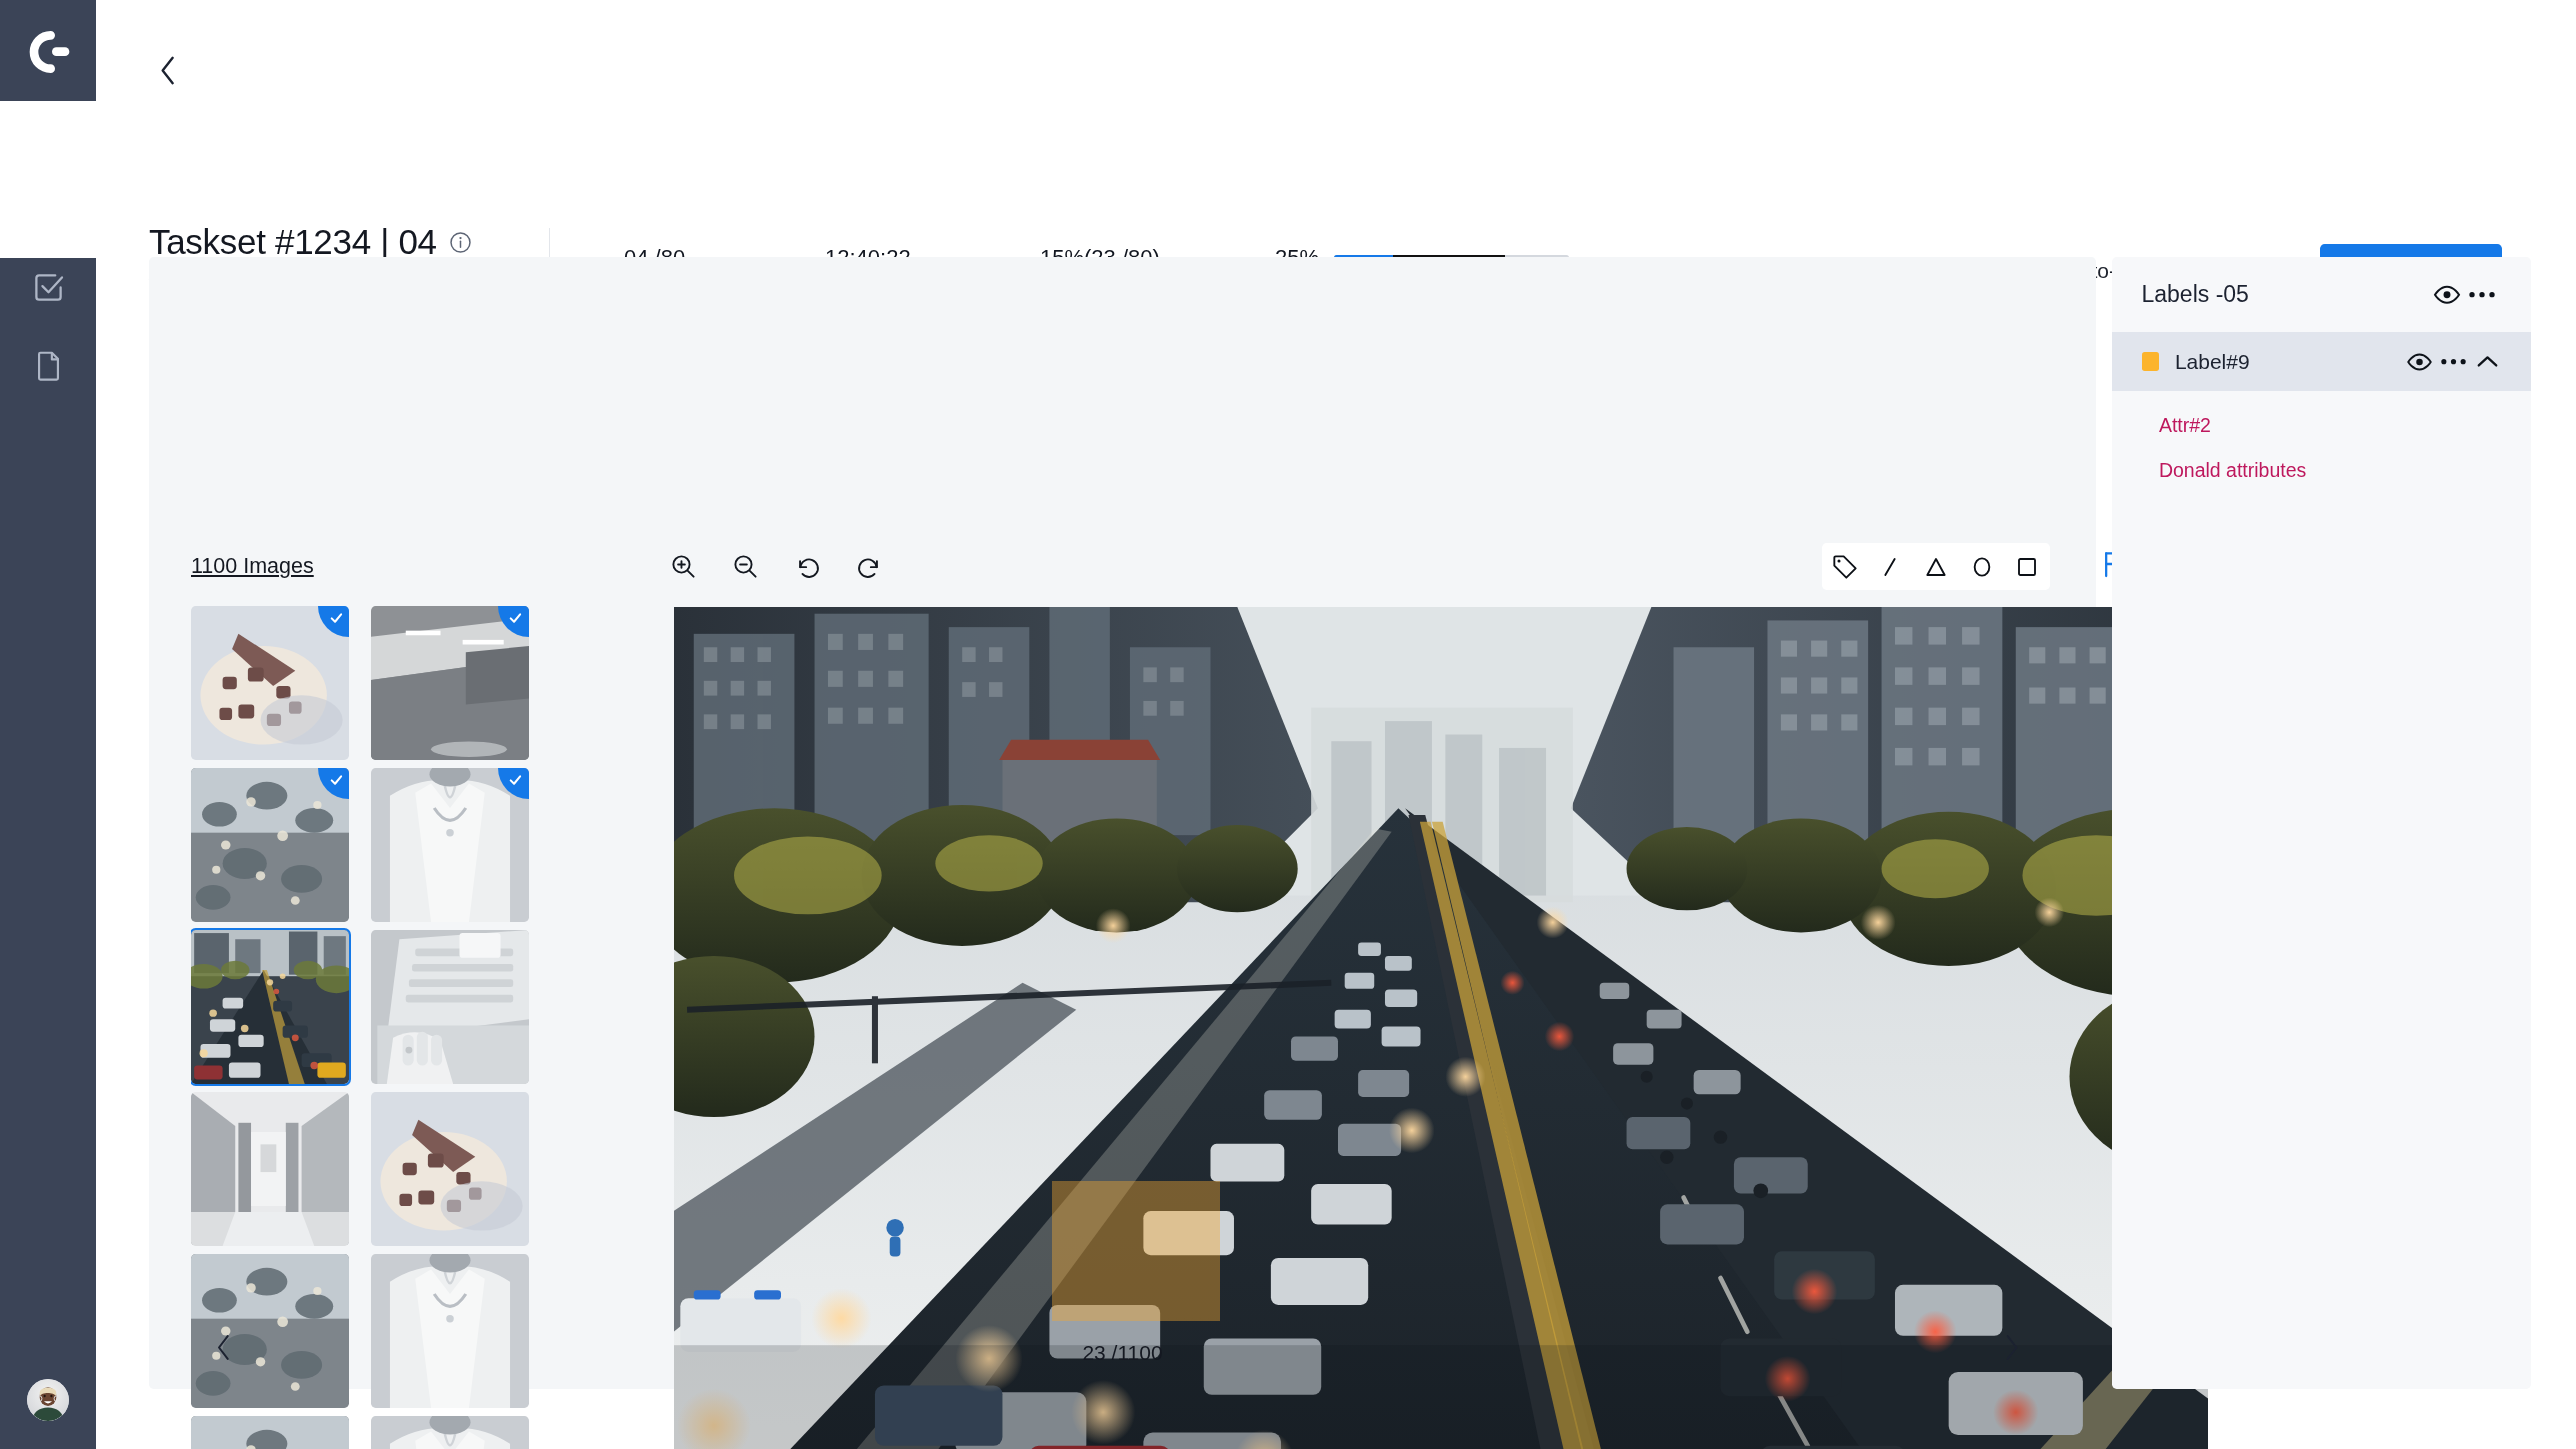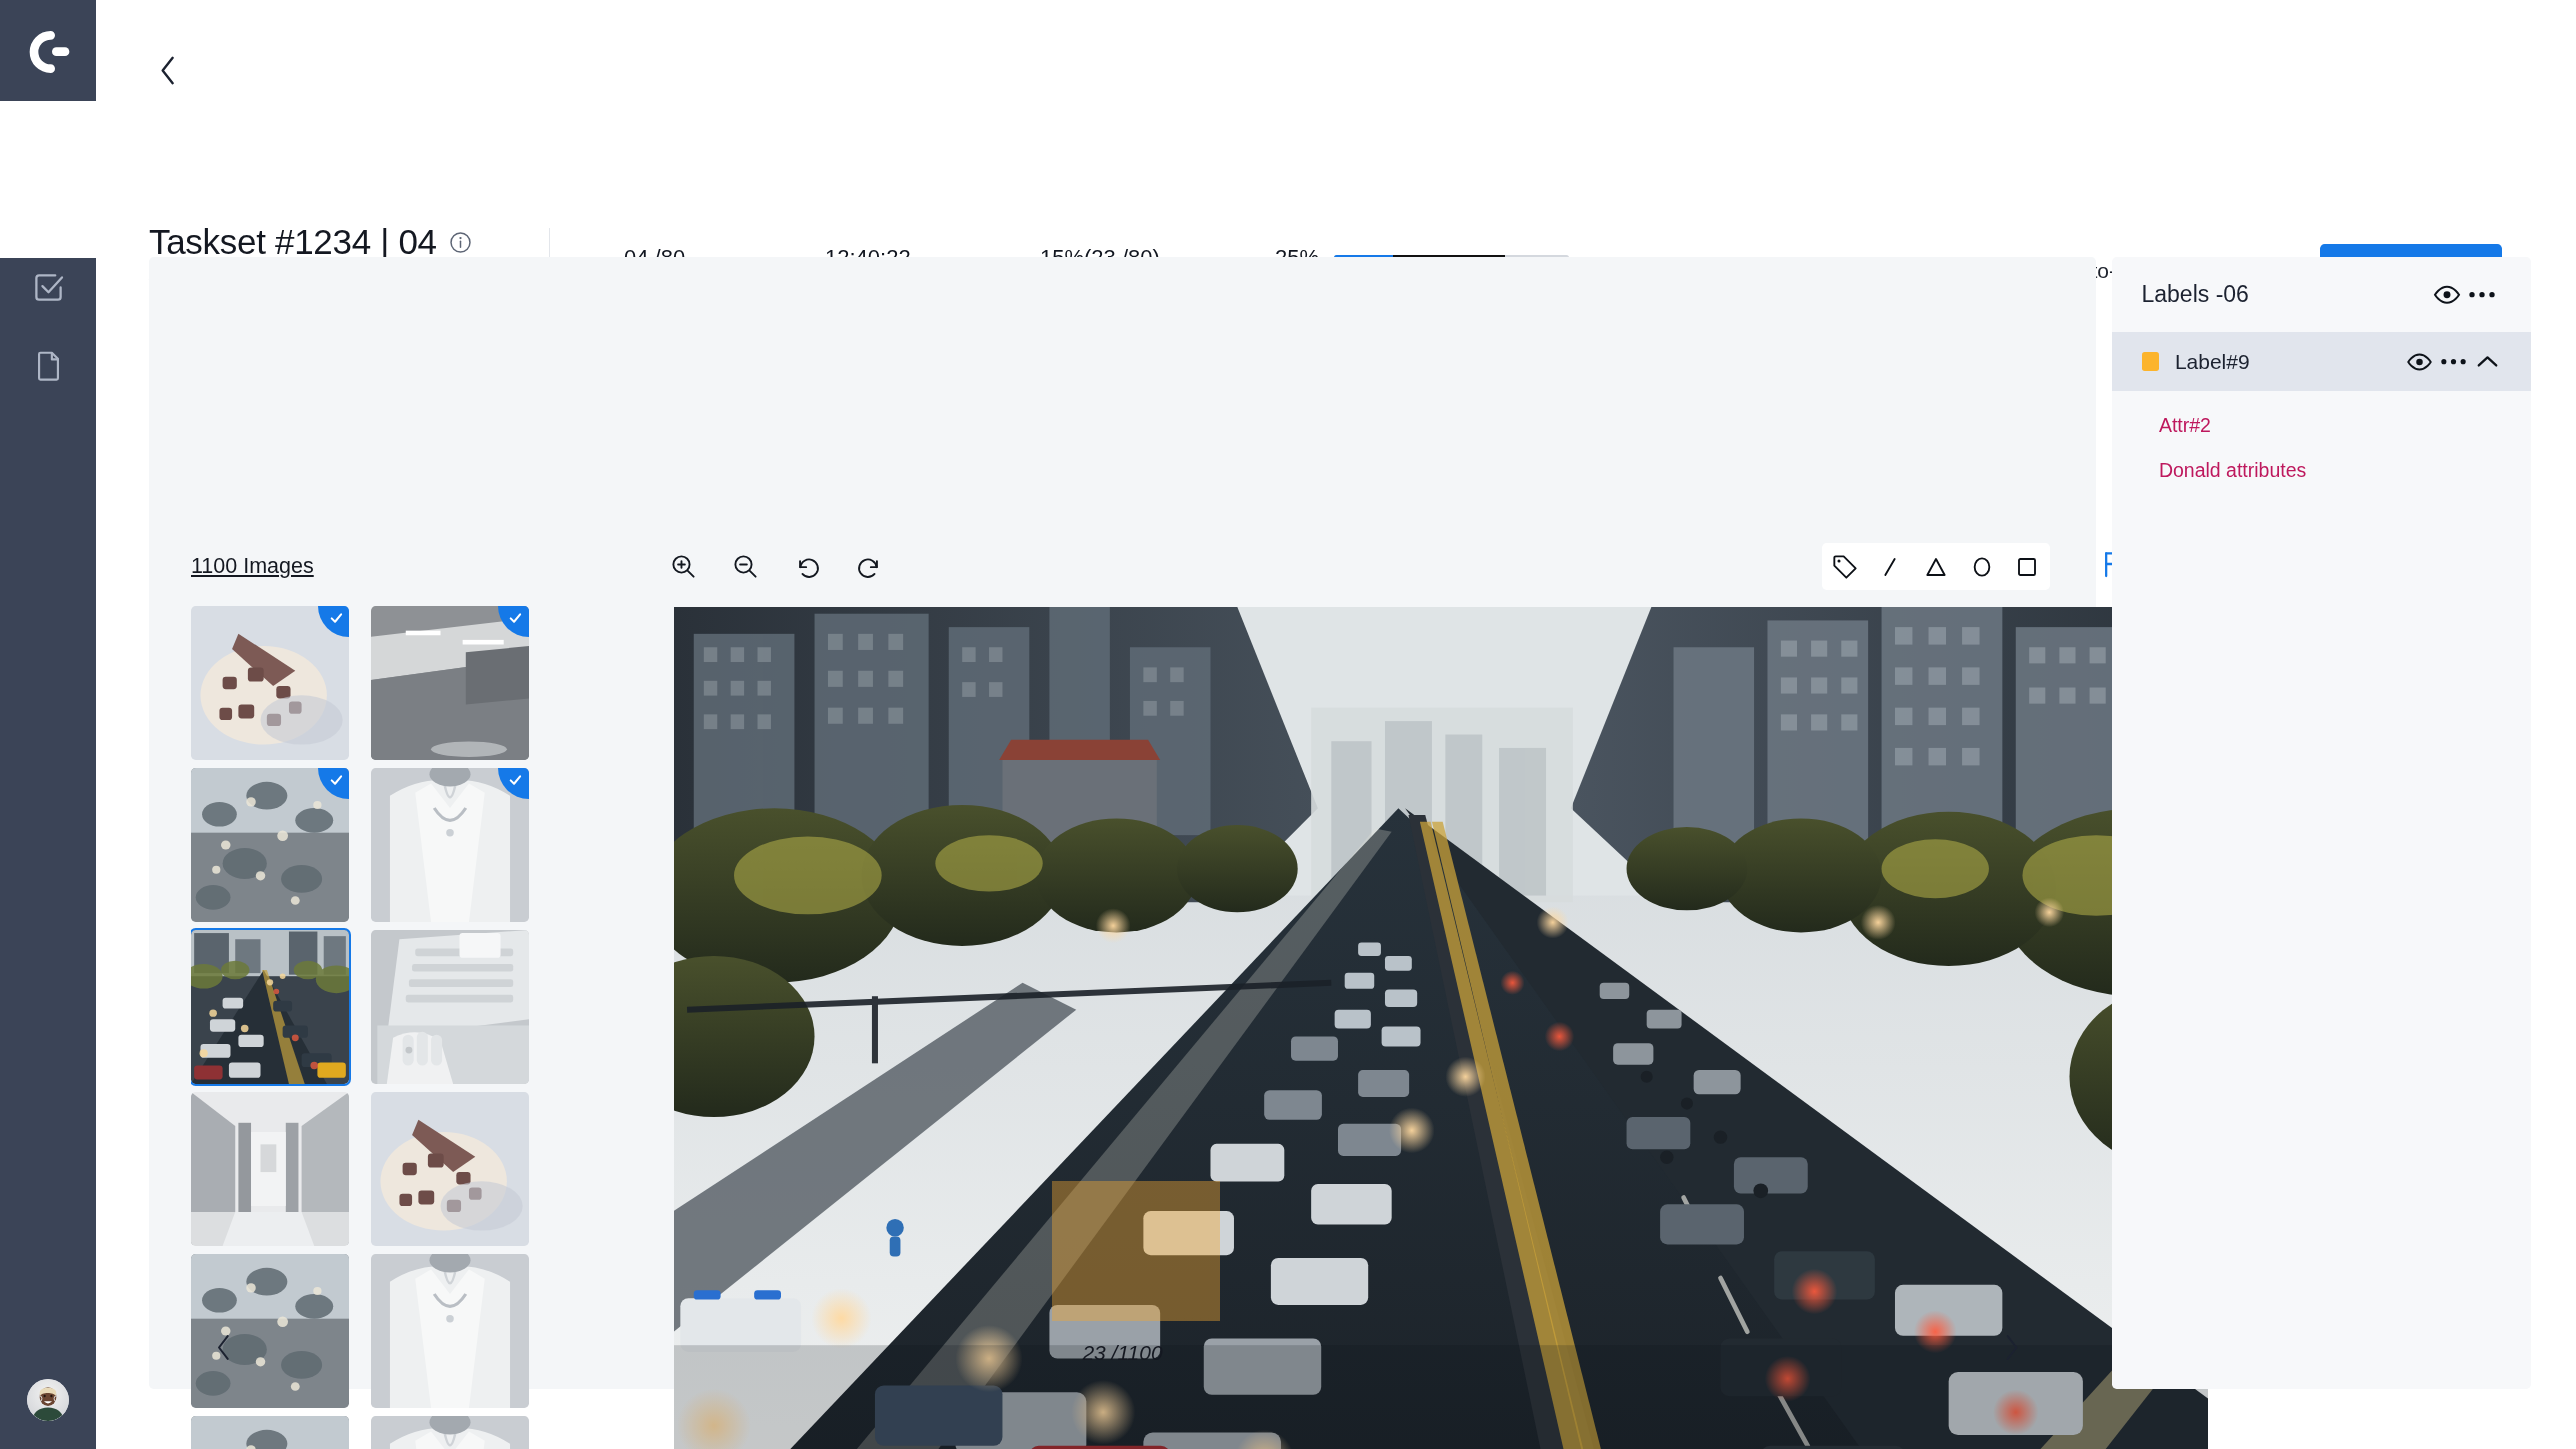--- a/index.html
+++ b/index.html
@@ -125,21 +125,21 @@
     position:absolute; left:378px; top:574px; width:168px; height:140px;
     background:rgba(240,166,50,0.42);
   }
 
   
   .pager { position:absolute; left:0; bottom:0; width:1947px; height:74px; }
   .pg-prev { position:absolute; left:66px; top:19px; width:38px; height:38px; cursor:pointer; }
   .pg-next { position:absolute; right:55px; top:19px; width:38px; height:38px; cursor:pointer; }
   .pg-mid {
     position:absolute; left:0; right:0; top:25.5px; text-align:center;
-    font-size:21px; color:#141821;font-style:italic;
+    font-size:21px; color:#141821;
   }
 
   
   .rpanel {
     position:absolute; left:2112px; top:257px; width:419px; height:1132px;
     background:#f7f8fa; border-radius:4.7px;
   }
   .rp-head {
     position:absolute; left:0; top:0; width:100%; height:75px;
     display:flex; align-items:center; padding:0 32px 0 29.5px;
@@ -915,21 +915,21 @@
       <div class="pg-next">
         <svg width="17.4" height="27" viewBox="0 0 26 40" fill="none" stroke="#1c2230" stroke-width="3" stroke-linecap="round" stroke-linejoin="round">
           <path d="M7 3l13 17L7 37"></path>
         </svg>
       </div>
     </div>
   </section>
 
   <aside class="rpanel">
     <div class="rp-head">
-      <span class="rp-title">Labels -06</span>
+      <span class="rp-title">Labels -05</span>
       <span class="rp-ico">
         <svg width="28" height="21.5" viewBox="0 0 42 32" fill="none" stroke="#0e131a" stroke-width="3">
           <path d="M3 16s7-12 18-12 18 12 18 12-7 12-18 12S3 16 3 16z"></path>
           <circle cx="21" cy="16" r="5.2" fill="#0e131a" stroke="none"></circle>
         </svg>
       </span>
       <span class="rp-ico">
         <svg width="28" height="9.4" viewBox="0 0 42 14" fill="#0e131a">
           <circle cx="6" cy="7" r="4"></circle>
             <circle cx="21" cy="7" r="4"></circle>

